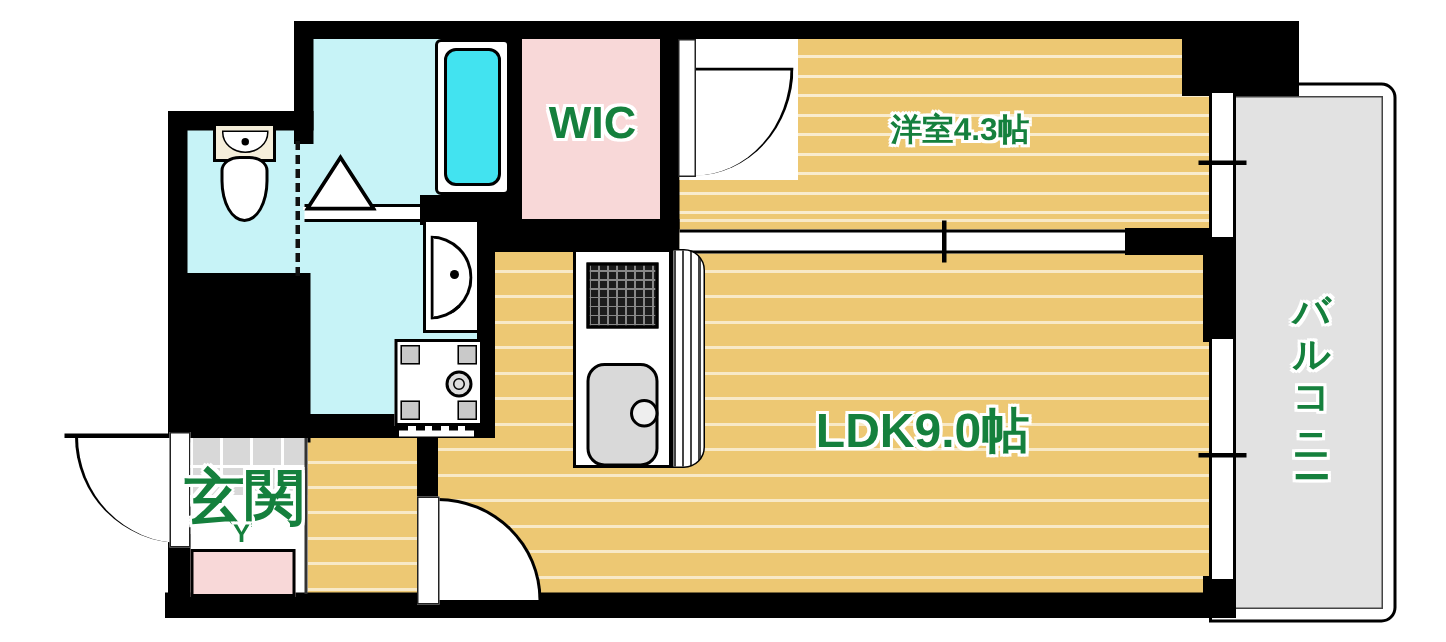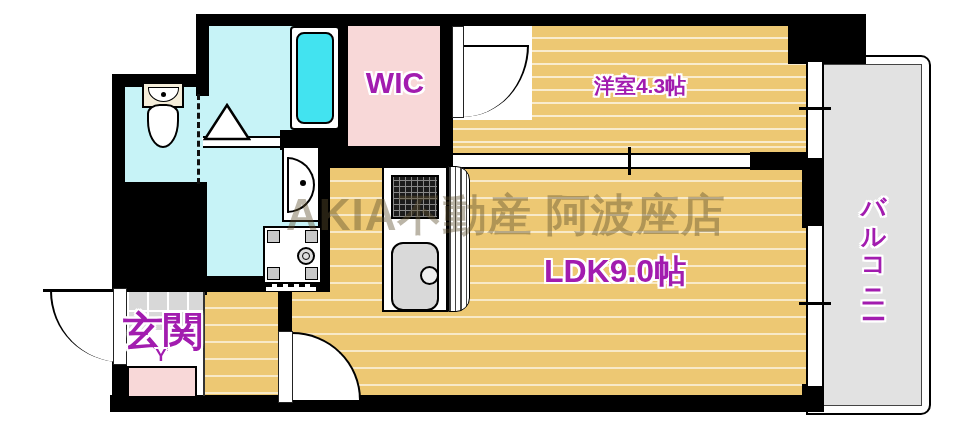--- a/index.html
+++ b/index.html
@@ -9,21 +9,21 @@
   .wall{background:var(--wall,#000);}
   .wood13{background-color:var(--wood,#edc873);
     background-image:repeating-linear-gradient(180deg,rgba(255,255,255,.65) 0 2px,transparent 2px 13px);}
   .wood17{background-color:var(--wood,#edc873);
     background-image:repeating-linear-gradient(180deg,rgba(255,255,255,.6) 0 2px,transparent 2px 17px);}
   .cyanbg{background:var(--cyan,#c7f3f7);}
   .pinkbg{background:var(--pink,#f8d8d8);}
   .leaf{background:#fff;border:1.5px solid #222;}
   .winV{background:#fff;border-left:2px solid #000;border-right:2px solid #000;}
   .tick{background:#000;}
-  .label{position:absolute;color:#a21caf;font-weight:bold;text-align:center;white-space:nowrap;
+  .label{position:absolute;color:#15803d;font-weight:bold;text-align:center;white-space:nowrap;
     text-shadow:-2px -2px 0 #fff,2px -2px 0 #fff,-2px 2px 0 #fff,2px 2px 0 #fff,
                 -2px 0 0 #fff,2px 0 0 #fff,0 -2px 0 #fff,0 2px 0 #fff;}
   #label-balcony{writing-mode:vertical-rl;letter-spacing:3px;}
   #watermark{position:absolute;left:286px;top:186px;font-size:44px;font-weight:bold;
     color:rgba(92,79,45,.42);letter-spacing:1px;white-space:nowrap;z-index:40;}
   .lbl-layer{z-index:50;}
 </style>
 </head>
 <body>
 
@@ -115,22 +115,21 @@
   <div class="abs" style="left:382px;top:166px;width:66px;height:146px;background:#fff;border:2px solid #000;"></div>
   <div class="abs" style="left:448px;top:166px;width:22px;height:146px;background:#fff;border:1.5px solid #000;border-radius:0 14px 14px 0;background-image:repeating-linear-gradient(90deg,#444 0 1.5px,transparent 1.5px 5.5px);"></div>
   <div class="abs" style="left:391px;top:175px;width:48px;height:44px;background:#1c1c1c;border:2px solid #000;background-image:repeating-linear-gradient(90deg,#888 0 1px,transparent 1px 6px),repeating-linear-gradient(0deg,#888 0 1px,transparent 1px 6px);"></div>
   <div class="abs" style="left:391px;top:242px;width:48px;height:69px;background:#d9d9d9;border:2px solid #000;border-radius:12px;"></div>
   <div class="abs" style="left:420px;top:266px;width:19px;height:19px;background:#eee;border:2px solid #000;border-radius:50%;"></div>
 
   <div class="abs" style="left:127px;top:292px;width:78px;height:40px;background:var(--tile,#d8d8d8);background-image:repeating-linear-gradient(90deg,#fff 0 2px,transparent 2px 20px),repeating-linear-gradient(0deg,#fff 0 2px,transparent 2px 20px);"></div>
   <div class="abs pinkbg" style="left:127px;top:366px;width:70px;height:32px;border:2px solid #000;"></div>
   <div class="abs" style="left:203px;top:292px;width:2px;height:104px;background:#333;"></div>
 
-  <div id="watermark">AKIA不動産 阿波座店</div>
 
   <div class="label lbl-layer" style="left:515px;top:72px;width:250px;font-size:21px;">洋室4.3帖</div>
   <div class="label lbl-layer" style="left:350px;top:66px;width:90px;font-size:30px;">WIC</div>
-  <div class="label lbl-layer" style="left:500px;top:250px;width:230px;font-size:32px;">LDK9.0帖</div>
+  <div class="label lbl-layer" style="left:500px;top:266px;width:230px;font-size:32px;">LDK9.0帖</div>
   <div class="label lbl-layer" style="left:122px;top:304px;width:82px;font-size:40px;">玄関</div>
   <div class="label lbl-layer" id="label-balcony" style="left:858px;top:158px;height:170px;font-size:25px;">バルコニー</div>
   <div class="label lbl-layer" style="left:146px;top:346px;width:30px;font-size:17px;">Y</div>
 
 </div>
 
 </body></html>

